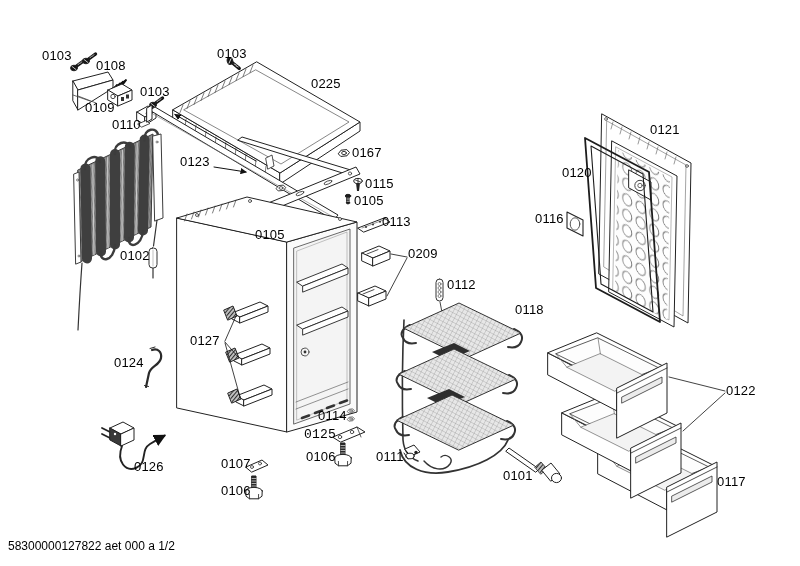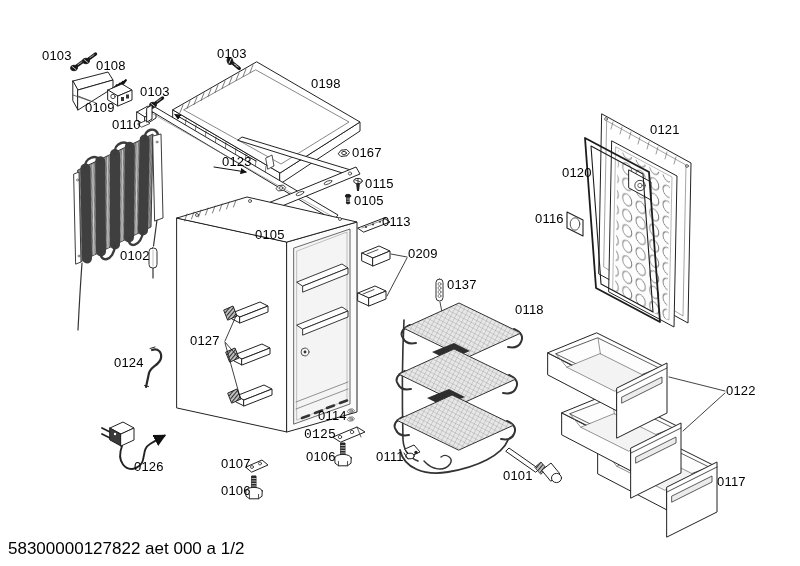--- a/index.html
+++ b/index.html
@@ -1,21 +1,21 @@
 <!DOCTYPE html>
 <html><head>
 <meta charset="utf-8">
 <style>
   html,body{margin:0;padding:0;background:#fff;}
   .stage{position:relative;width:800px;height:566px;background:#ffffff;overflow:hidden;
          font-family:"Liberation Sans",sans-serif;}
   .stage svg{position:absolute;left:0;top:0;}
   .part-label{position:absolute;font-size:13px;line-height:13px;color:#000;white-space:nowrap;
               letter-spacing:.2px;}
-  .footer-text{position:absolute;left:8px;top:539px;font-size:17px;color:#000;}
+  .footer-text{position:absolute;left:8px;top:539px;font-size:12px;color:#000;}
 </style>
 </head>
 <body>
 
 <div class="stage">
 
 <svg width="800" height="566" viewBox="0 0 800 566">
   <defs>
     <pattern id="condFins" width="2.6" height="6" patternUnits="userSpaceOnUse" patternTransform="rotate(-12)">
       <rect width="2.6" height="6" fill="#909090"></rect>
@@ -360,29 +360,29 @@
   </g>
 </svg>
 
 <div>
       <span class="part-label" style="left: 42px; top: 49px;">0103</span>
       <span class="part-label" style="left: 96px; top: 59px;">0108</span>
       <span class="part-label" style="left: 85px; top: 101px;">0109</span>
       <span class="part-label" style="left: 140px; top: 85px;">0103</span>
       <span class="part-label" style="left: 112px; top: 118px;">0110</span>
       <span class="part-label" style="left: 217px; top: 47px;">0103</span>
-      <span class="part-label" style="left: 311px; top: 77px;">0198</span>
-      <span class="part-label" style="left: 180px; top: 155px; margin-left: 42px;">0123</span>
+      <span class="part-label" style="left: 311px; top: 77px;">0225</span>
+      <span class="part-label" style="left: 180px; top: 155px;">0123</span>
       <span class="part-label" style="left: 352px; top: 146px;">0167</span>
       <span class="part-label" style="left: 365px; top: 177px;">0115</span>
       <span class="part-label" style="left: 354px; top: 194px;">0105</span>
       <span class="part-label" style="left: 382px; top: 215px;">0113</span>
       <span class="part-label" style="left: 255px; top: 228px;">0105</span>
       <span class="part-label" style="left: 408px; top: 247px;">0209</span>
-      <span class="part-label" style="left: 447px; top: 278px;">0137</span>
+      <span class="part-label" style="left: 447px; top: 278px;">0112</span>
       <span class="part-label" style="left: 483px; top: 303px; margin-left: 32px;">0118</span>
       <span class="part-label" style="left: 650px; top: 123px;">0121</span>
       <span class="part-label" style="left: 562px; top: 166px;">0120</span>
       <span class="part-label" style="left: 535px; top: 212px;">0116</span>
       <span class="part-label" style="left: 120px; top: 249px;">0102</span>
       <span class="part-label" style="left: 190px; top: 334px;">0127</span>
       <span class="part-label" style="left: 114px; top: 356px;">0124</span>
       <span class="part-label" style="left: 134px; top: 460px;">0126</span>
       <span class="part-label" style="left: 318px; top: 409px;">0114</span>
       <span class="part-label" style="left: 304px; top: 428px; font-family: Liberation Mono, monospace;">0125</span>

